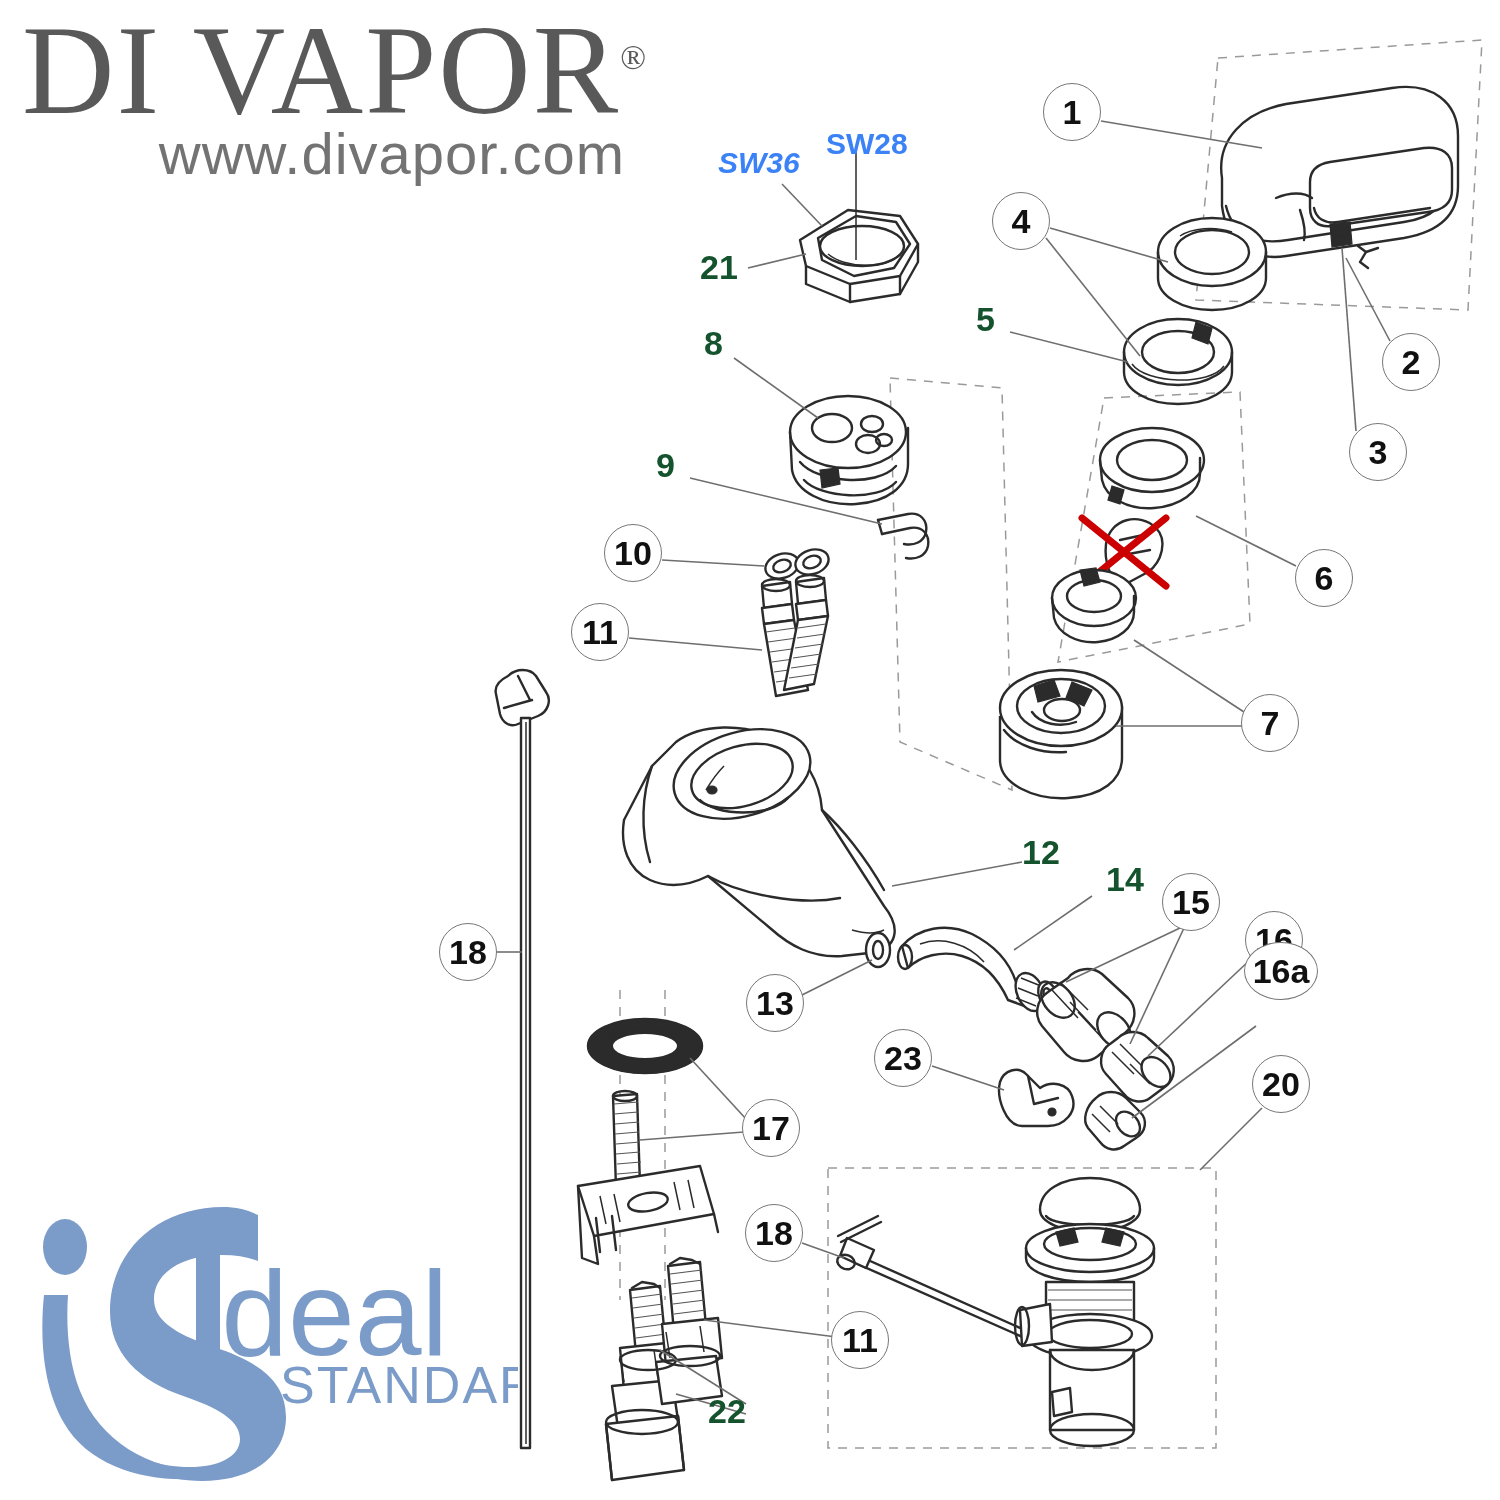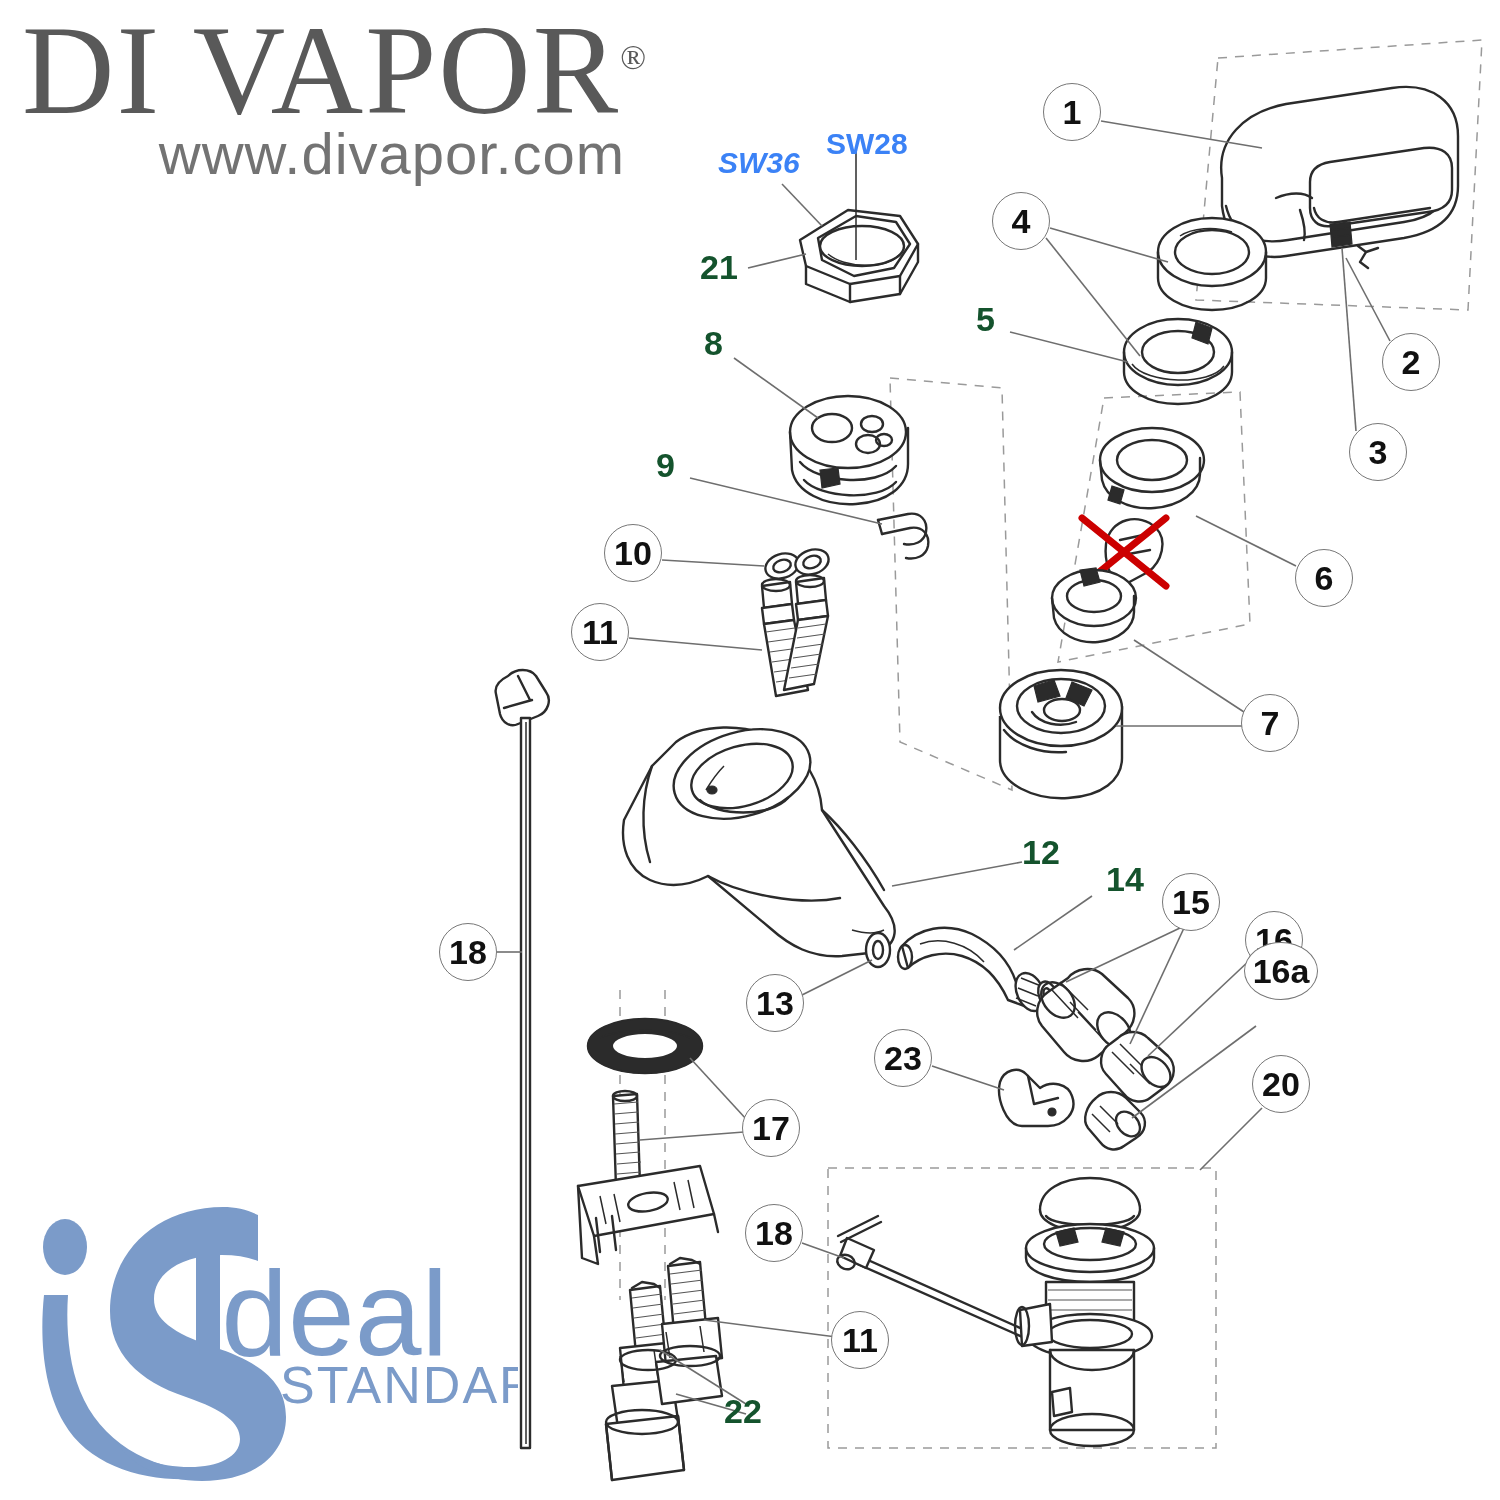--- a/index.html
+++ b/index.html
@@ -538,17 +538,17 @@
   <div class="callout" style="left:746px;  top:974px;">13</div>
   <div class="plainlabel" style="left:1090px; top:860px;margin-left:16px;">14</div>
   <div class="callout" style="left:1162px; top:873px;">15</div>
   <div class="callout" style="left:1245px; top:911px;">16</div>
   <div class="callout wide" style="left:1244px; top:942px;">16a</div>
   <div class="callout" style="left:742px;  top:1099px;">17</div>
   <div class="callout" style="left:439px;  top:923px;">18</div>
   <div class="callout" style="left:745px;  top:1204px;">18</div>
   <div class="callout" style="left:1252px; top:1055px;">20</div>
   <div class="plainlabel" style="left:700px; top:248px;">21</div>
-  <div class="plainlabel" style="left:724px; top:1392px;">22</div>
+  <div class="plainlabel" style="left:708px; top:1392px;">22</div>
   <div class="callout" style="left:874px;  top:1029px;">23</div>
   <div class="callout" style="left:831px; top:1311px;">11</div>
 
 </div>
 
 </body></html>

